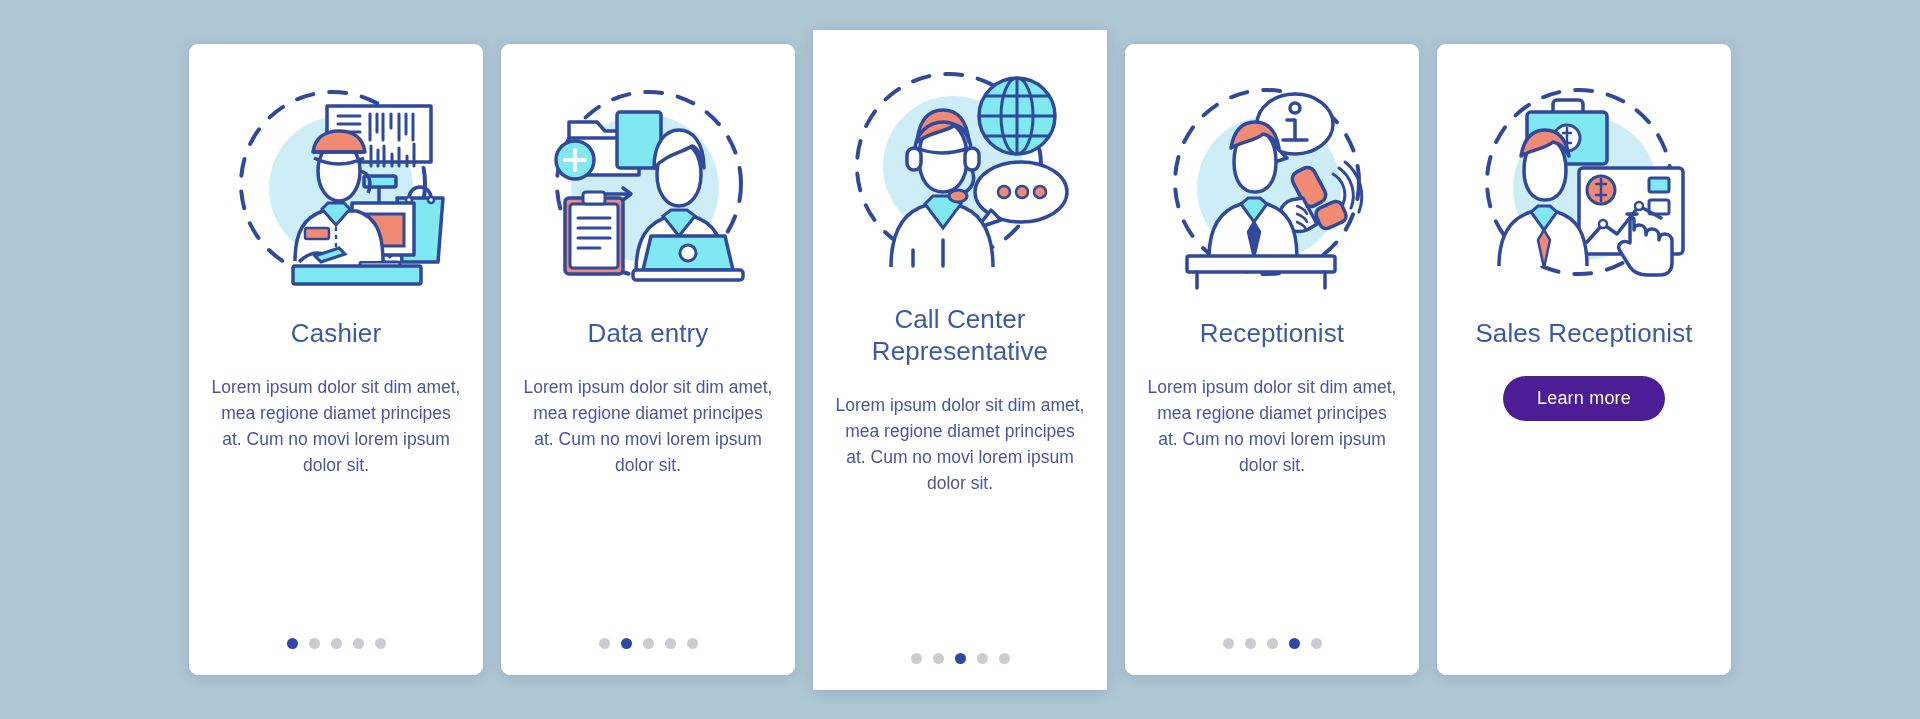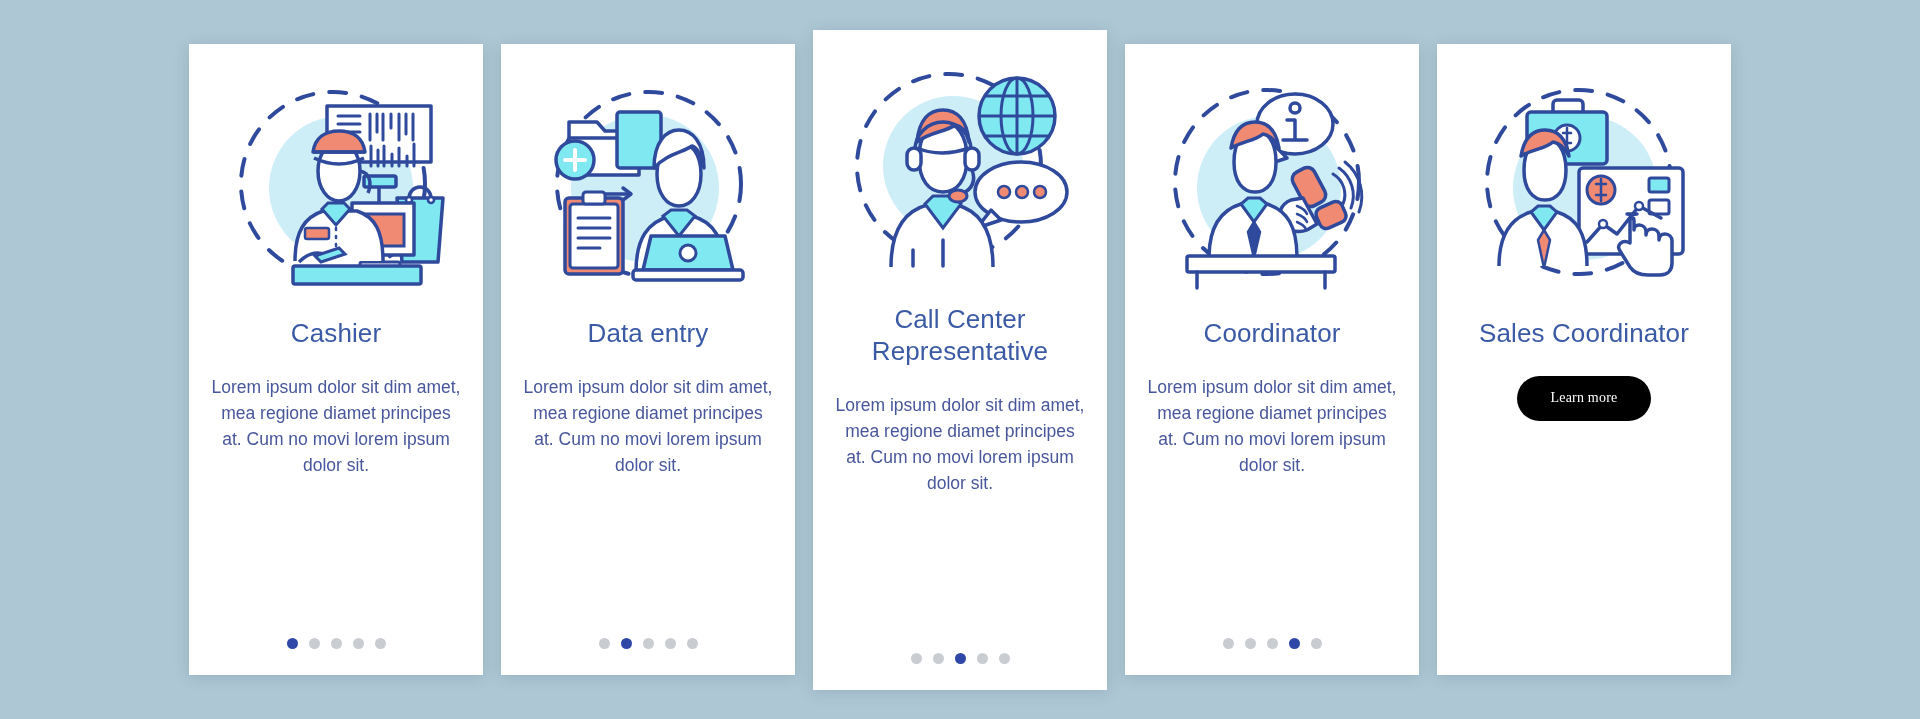--- a/index.html
+++ b/index.html
@@ -21,21 +21,21 @@
     position:relative;
     width:294px;
     background:#ffffff;
     box-shadow:0 2px 14px rgba(40,70,110,.18);
     display:flex;
     flex-direction:column;
     align-items:center;
     box-sizing:border-box;
     padding:18px 22px 26px 22px;
   }
-  .card.small{ height:631px; }
+  .card.small{ height:631px;border-radius:9px; }
   .card.tall{ height:660px;justify-content:center; }
 
   .illus{
     width:230px;height:215px;
     display:flex;align-items:center;justify-content:center;
     margin-top:14px;
     flex:0 0 auto;
   }
   .illus svg{width:230px;height:215px;display:block;}
 
@@ -67,28 +67,28 @@
     margin-top:20px;
   }
   .dot{
     width:11px;height:11px;border-radius:50%;
     background:#c9cdd2;
   }
   .dot.active{background:#2f47a6;}
 
   .learn{
     margin-top:26px;
-    background:#000000;
+    background:#4c1d95;
     color:#ffffff;
     border:none;
     border-radius:24px;
     padding:0 34px;
     height:45px;
-    font-size:14px;
-    font-family:Liberation Serif, serif;
+    font-size:18px;
+    font-family:Liberation Sans, sans-serif;
     cursor:pointer;
     letter-spacing:.2px;
   }
 </style>
 </head>
 <body>
 
 <div class="screens">
 
   <div class="card small">
@@ -265,21 +265,21 @@
         <path d="M52 182 c0-32 12-48 32-54 l26 0 c20 6 30 22 30 54" fill="#ffffff" stroke="#2f4a9c" stroke-width="3.5" stroke-linejoin="round"></path>
         <path d="M84 128 l13 18 l13 -18 l-7 -6 l-12 0 z" fill="#7fe8f0" stroke="#2f4a9c" stroke-width="3"></path>
         <path d="M97 146 l-6 10 l6 26 l6 -26 l-6 -10z" fill="#2f4a9c" stroke="#2f4a9c" stroke-width="2.5" stroke-linejoin="round"></path>
         <path d="M77 86 c0-20 9-32 21-32 c12 0 21 12 21 32 c0 20-9 30-21 30 c-12 0-21-10-21-30z" fill="#ffffff" stroke="#2f4a9c" stroke-width="3.5"></path>
         <path d="M74 72 c3-18 11-26 24-26 c13 0 21 8 24 26 c-6-10-10-13-16-14 c-8 7-20 7-32 14z" fill="#f08a72" stroke="#2f4a9c" stroke-width="3.5" stroke-linejoin="round"></path>
 
         <rect x="30" y="180" width="148" height="16" rx="2" fill="#ffffff" stroke="#2f4a9c" stroke-width="3.5"></rect>
         <path d="M40 196 v16 M168 196 v16" stroke="#2f4a9c" stroke-width="3.5" stroke-linecap="round"></path>
       </svg>
     </div>
-    <div class="title">Coordinator</div>
+    <div class="title">Receptionist</div>
     <div class="desc">Lorem ipsum dolor sit dim amet, mea regione diamet principes at. Cum no movi lorem ipsum dolor sit.</div>
     <div class="spacer"></div>
     <div class="dots">
       <span class="dot"></span>
       <span class="dot"></span>
       <span class="dot"></span>
       <span class="dot active"></span>
       <span class="dot"></span>
     </div>
   </div>
@@ -306,18 +306,18 @@
 
         <path d="M168 138 c-4 0-7 3-7 7 v22 c-8-4-14 2-10 8 l10 16 c4 6 10 8 18 8 l12 0 c8 0 12-5 12-12 v-22 c0-4-3-7-7-7 c-4 0-6 3-6 6 v-4 c0-4-3-7-7-7 c-4 0-6 3-6 6 v-3 c0-4-3-7-7-7 c-3 0-5 2-5 5 v-9 c0-4-3-7-7-7z" fill="#ffffff" stroke="#2f4a9c" stroke-width="3.5" stroke-linejoin="round"></path>
 
         <path d="M30 190 c0-32 12-48 32-54 l26 0 c20 6 30 22 30 54" fill="#ffffff" stroke="#2f4a9c" stroke-width="3.5" stroke-linejoin="round"></path>
         <path d="M62 136 l13 18 l13 -18 l-7 -6 l-12 0 z" fill="#7fe8f0" stroke="#2f4a9c" stroke-width="3"></path>
         <path d="M75 154 l-6 10 l6 28 l6 -28 l-6 -10z" fill="#f08a72" stroke="#2f4a9c" stroke-width="2.5" stroke-linejoin="round"></path>
         <path d="M55 94 c0-20 9-32 21-32 c12 0 21 12 21 32 c0 20-9 30-21 30 c-12 0-21-10-21-30z" fill="#ffffff" stroke="#2f4a9c" stroke-width="3.5"></path>
         <path d="M52 80 c3-18 11-26 24-26 c13 0 21 8 24 26 c-6-10-10-13-16-14 c-8 7-20 7-32 14z" fill="#f08a72" stroke="#2f4a9c" stroke-width="3.5" stroke-linejoin="round"></path>
       </svg>
     </div>
-    <div class="title">Sales Coordinator</div>
+    <div class="title">Sales Receptionist</div>
     <button class="learn">Learn more</button>
     <div class="spacer"></div>
   </div>
 
 </div>
 
 </body></html>

